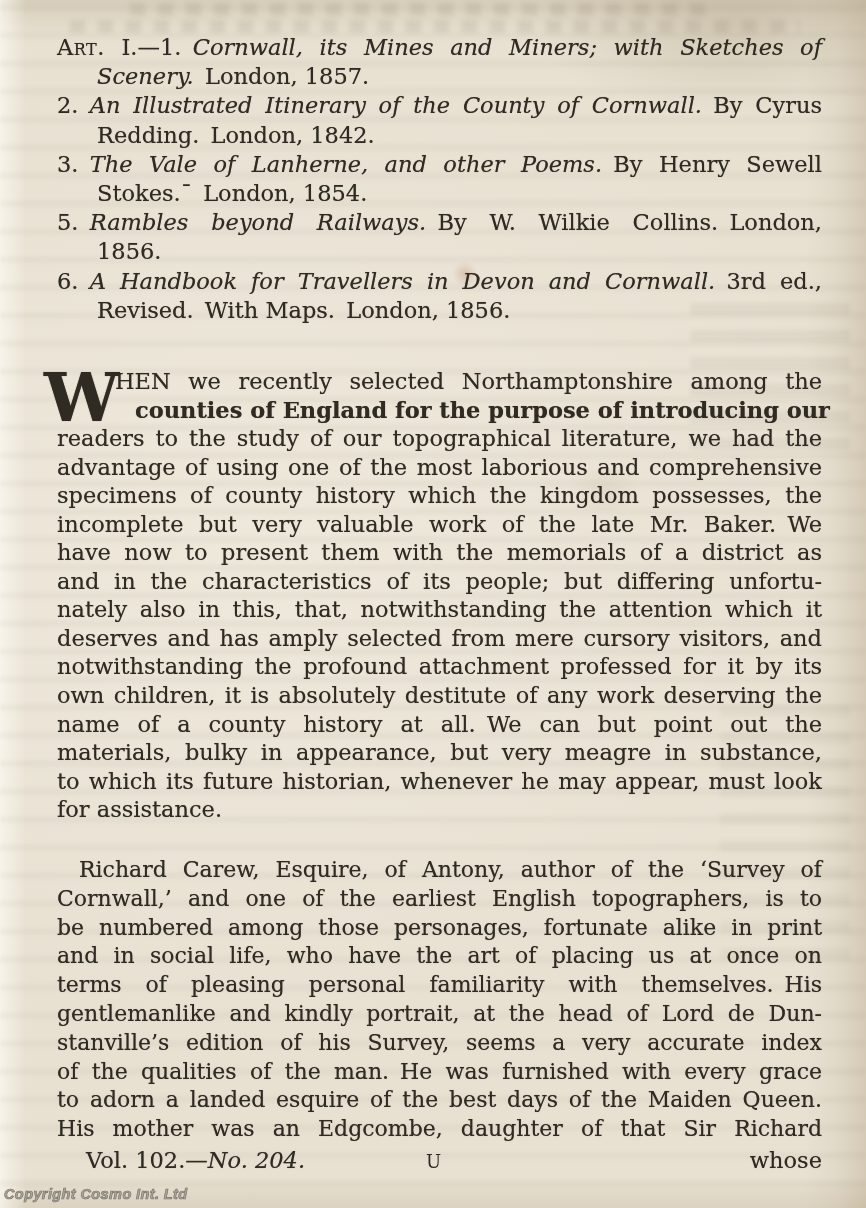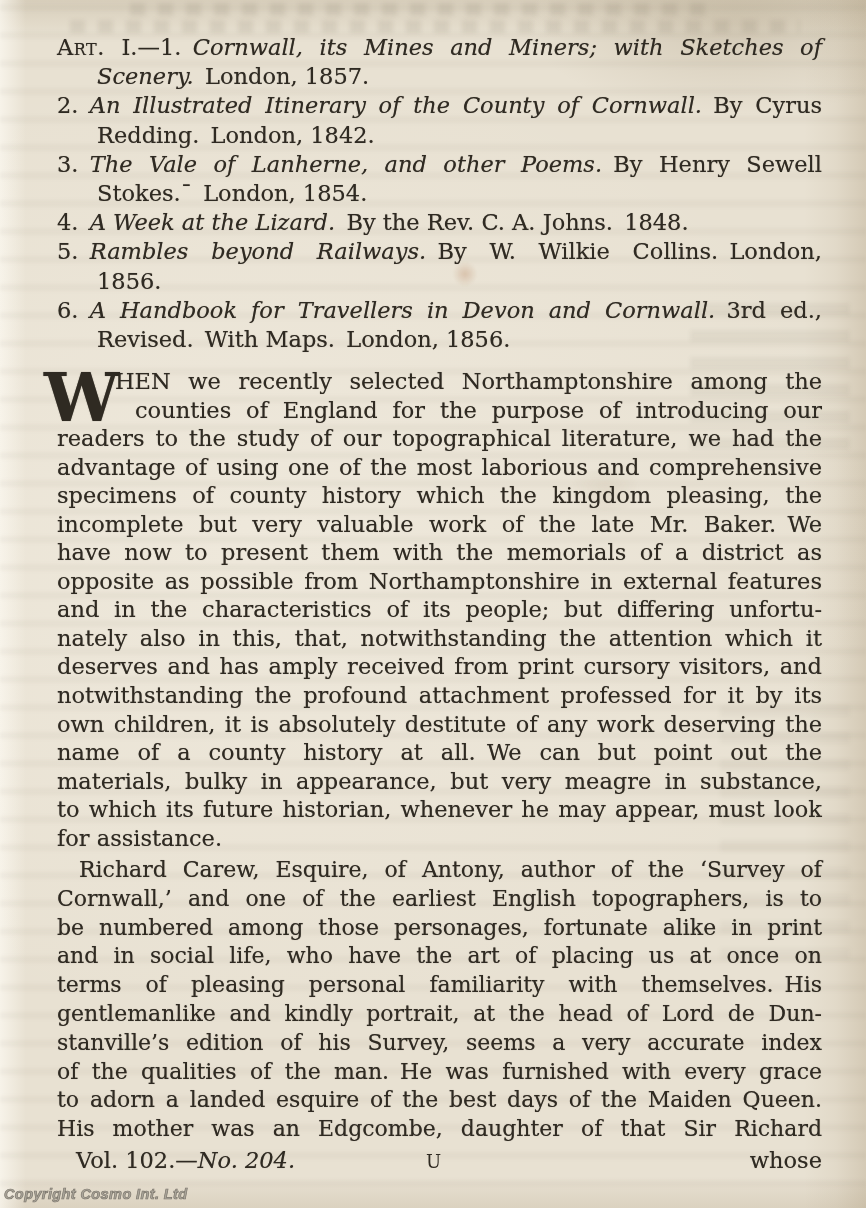--- a/index.html
+++ b/index.html
@@ -53,21 +53,21 @@
   #para1 .line{line-height:28.55px;height:28.55px;}
   #para2{top:856px;font-size:22px;}
   #para2 .line{line-height:28.8px;height:28.8px;}
 
   .dropcap{
     position:absolute;left:-1px;top:3px;font-size:67px;line-height:56px;
     font-weight:bold;letter-spacing:0;text-shadow:0 0 1px rgba(47,42,34,0.6);
   }
 
   #footer{top:1147px;height:32px;font-size:22.5px;}
-  #footer .vol{position:absolute;left:31px;text-shadow:0 0 0.7px rgba(47,42,34,0.55);}
+  #footer .vol{position:absolute;left:41px;text-shadow:0 0 0.7px rgba(47,42,34,0.55);}
   #footer .sig{position:absolute;left:50%;transform:translateX(-50%);top:4px;font-size:18px;}
   #footer .catch{position:absolute;right:0;text-shadow:0 0 0.7px rgba(47,42,34,0.55);}
 
   .watermark{
     position:absolute;left:4px;bottom:6px;
     font-family:"Liberation Sans",sans-serif;font-weight:bold;font-size:14.5px;
     color:#aaa59a;-webkit-text-stroke:0.7px #7b766c;letter-spacing:0.4px;font-style:italic;
   }
 </style>
 </head>
@@ -82,41 +82,39 @@
   <div class="stain s1"></div>
   <div class="stain s2"></div>
 
   <div id="biblio" class="textblock">
       <div class="line"><span class="sc">Art.</span><span> I.—1. </span><span class="i">Cornwall, its Mines and Miners; with Sketches of</span></div>
       <div class="line nj ind"><span class="i">Scenery.</span><span> London, 1857.</span></div>
       <div class="line"><span>2. </span><span class="i">An Illustrated Itinerary of the County of Cornwall.</span><span> By Cyrus</span></div>
       <div class="line nj ind"><span>Redding. London, 1842.</span></div>
       <div class="line"><span>3. </span><span class="i">The Vale of Lanherne, and other Poems.</span><span> By Henry Sewell</span></div>
       <div class="line nj ind"><span>Stokes.¯ London, 1854.</span></div>
-      <div class="line nj"><span>4. </span><span class="i">A Week at the Lizard.</span><span> By the Rev. C. A. Johns. 1848.</span></div>
       <div class="line"><span>5. </span><span class="i">Rambles beyond Railways.</span><span> By W. Wilkie Collins. London,</span></div>
       <div class="line nj ind"><span>1856.</span></div>
       <div class="line"><span>6. </span><span class="i">A Handbook for Travellers in Devon and Cornwall.</span><span> 3rd ed.,</span></div>
       <div class="line nj ind"><span>Revised. With Maps. London, 1856.</span></div>
     </div>
 
   <div id="para1" class="textblock">
     <span class="dropcap">W</span>
     <div class="plines">
         <div class="line" style="padding-left: 58px;"><span>HEN we recently selected Northamptonshire among the</span></div>
-        <div class="line" style="padding-left: 78px;"><span>counties of England for the purpose of introducing our</span></div>
+        <div class="line" style="padding-left: 78px; font-weight: bold;"><span>counties of England for the purpose of introducing our</span></div>
         <div class="line"><span>readers to the study of our topographical literature, we had the</span></div>
         <div class="line"><span>advantage of using one of the most laborious and comprehensive</span></div>
-        <div class="line"><span>specimens of county history which the kingdom pleasing, the</span></div>
+        <div class="line"><span>specimens of county history which the kingdom possesses, the</span></div>
         <div class="line"><span>incomplete but very valuable work of the late Mr. Baker. We</span></div>
         <div class="line"><span>have now to present them with the memorials of a district as</span></div>
-        <div class="line"><span>opposite as possible from Northamptonshire in external features</span></div>
         <div class="line"><span>and in the characteristics of its people; but differing unfortu-</span></div>
         <div class="line"><span>nately also in this, that, notwithstanding the attention which it</span></div>
-        <div class="line"><span>deserves and has amply received from print cursory visitors, and</span></div>
+        <div class="line"><span>deserves and has amply selected from mere cursory visitors, and</span></div>
         <div class="line"><span>notwithstanding the profound attachment professed for it by its</span></div>
         <div class="line"><span>own children, it is absolutely destitute of any work deserving the</span></div>
         <div class="line"><span>name of a county history at all. We can but point out the</span></div>
         <div class="line"><span>materials, bulky in appearance, but very meagre in substance,</span></div>
         <div class="line"><span>to which its future historian, whenever he may appear, must look</span></div>
         <div class="line nj"><span>for assistance.</span></div>
       </div>
   </div>
 
   <div id="para2" class="textblock">

